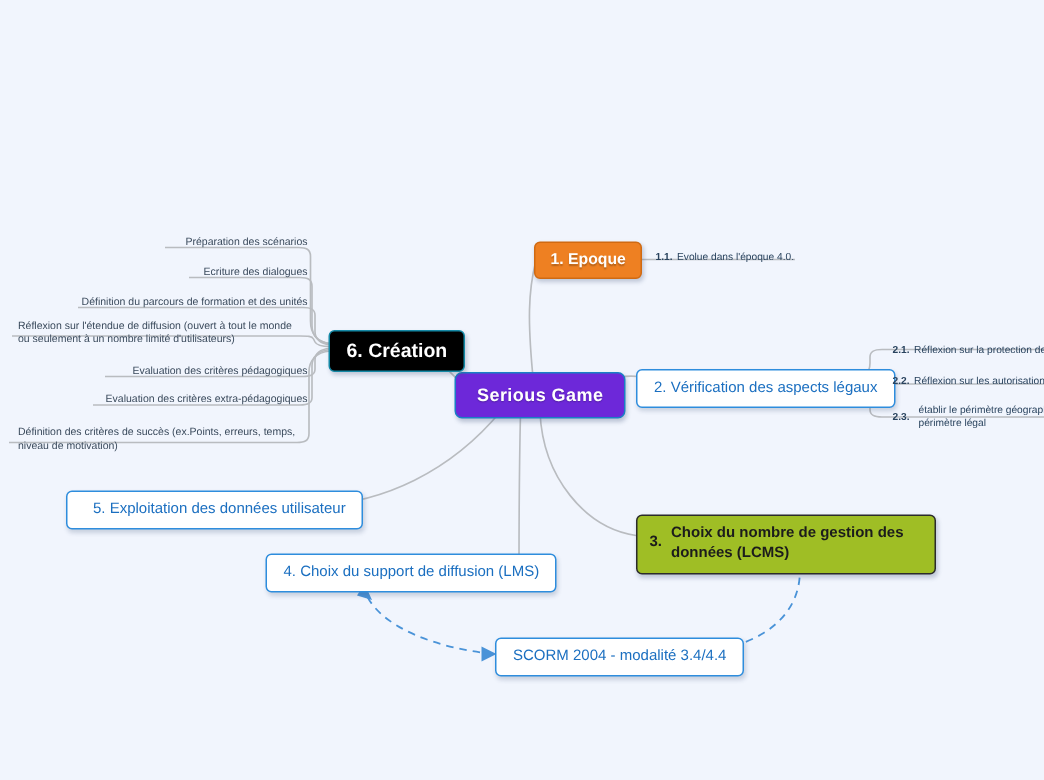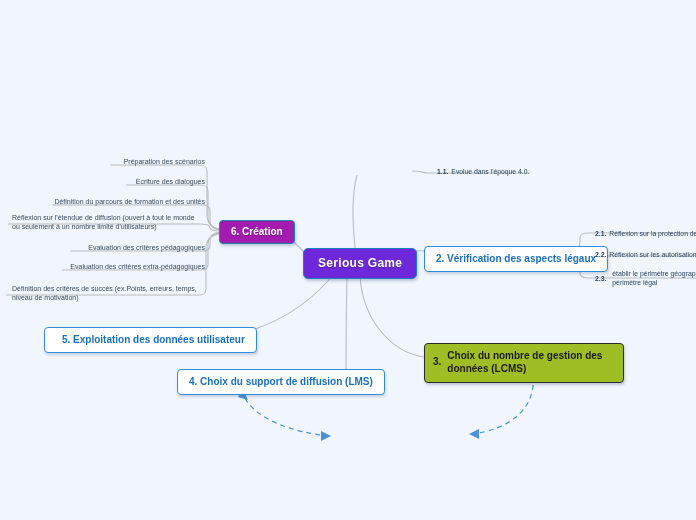--- a/index.html
+++ b/index.html
@@ -55,25 +55,25 @@
     color: #ffffff;
     font-size: 10.5px;
     font-weight: bold;
     padding: 5px 10px 6px 10px;
     box-shadow: 1px 2px 3px rgba(60,80,120,0.28);
     text-shadow: 0 1px 1px rgba(0,0,0,0.25);
   }
 
   
   .node-teal {
-    background: #a21caf;
+    background: #000000;
     border: 1px solid #1589a6;
     border-radius: 4px;
     color: #ffffff;
-    font-size: 10px;
+    font-size: 13px;
     font-weight: bold;
     padding: 5px 11px 6px 11px;
     box-shadow: 1px 2px 3px rgba(60,80,120,0.28);
     text-shadow: 0 1px 1px rgba(0,0,0,0.25);
   }
 
   
   .node-green {
     background: #9fbe25;
     border: 1.5px solid #2b2b2b;
@@ -91,21 +91,21 @@
   }
   .node-green .idx { font-size: 10px; font-weight: bold; }
 
   
   .node-outline {
     background: #ffffff;
     border: 1.5px solid #2e8ddd;
     border-radius: 4px;
     color: #1b6fc0;
     font-size: 10px;
-    font-weight: bold;
+    font-weight: normal;
     padding: 6px 11px 7px 11px;
     box-shadow: 1px 2px 3px rgba(60,80,120,0.22);
   }
 
   
   .leaf {
     position: absolute;
     color: #3a4a5c;
     font-size: 7px;
     line-height: 1.35;
@@ -178,20 +178,23 @@
       <polygon points="331,436 321,431 321,441"></polygon>
       <polygon points="469,434 479,429 479,439"></polygon>
       <polygon points="533,370 538,381 528,380"></polygon>
     </g>
   </svg>
 
   <div class="node node-center" style="left:303px; top:248px;">
     <span>Serious Game</span>
   </div>
 
+  <div class="node node-orange" style="left:356px; top:161px;">
+    <span>1. Epoque</span>
+  </div>
   <div class="leaf-r" style="left:437px; top:167px;">
     <span class="idx">1.1.</span><span>Evolue dans l'époque 4.0.</span>
   </div>
 
   <div class="node node-outline" style="left:424px; top:246px;">
     <span>2. Vérification des aspects légaux</span>
   </div>
   <div class="leaf-r" style="left:595px; top:229px;">
     <span class="idx">2.1.</span><span>Réflexion sur la protection de n</span>
   </div>
@@ -235,14 +238,17 @@
   <div class="leaf" style="left:10px; top:243px; width:195px;">
     <span>Evaluation des critères pédagogiques</span>
   </div>
   <div class="leaf" style="left:10px; top:262px; width:195px;">
     <span>Evaluation des critères extra-pédagogiques</span>
   </div>
   <div class="leaf wrap" style="left:12px; top:284px; width:188px; text-align:left;">
     <span>Définition des critères de succès (ex.Points, erreurs, temps, niveau de motivation)</span>
   </div>
 
+  <div class="node node-outline" style="left:330px; top:425px;">
+    <span>SCORM 2004 - modalité 3.4/4.4</span>
+  </div>
 
 </div>
 
 </body></html>

